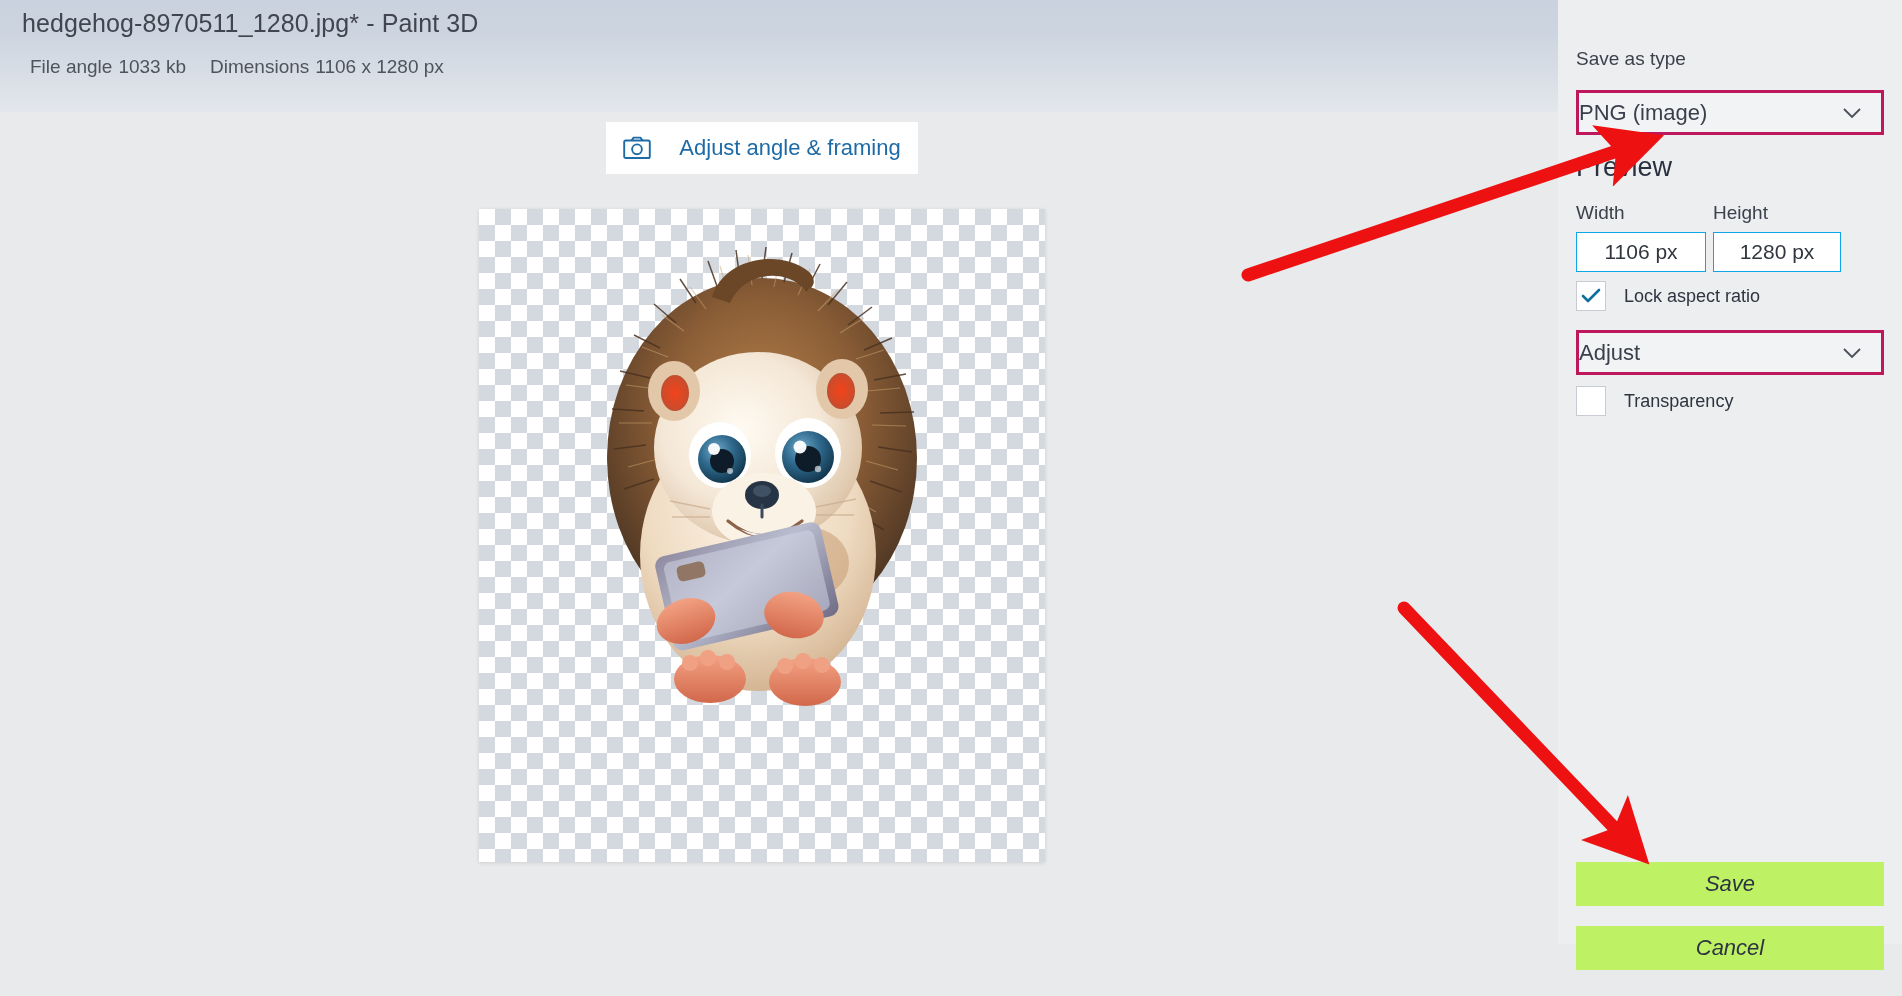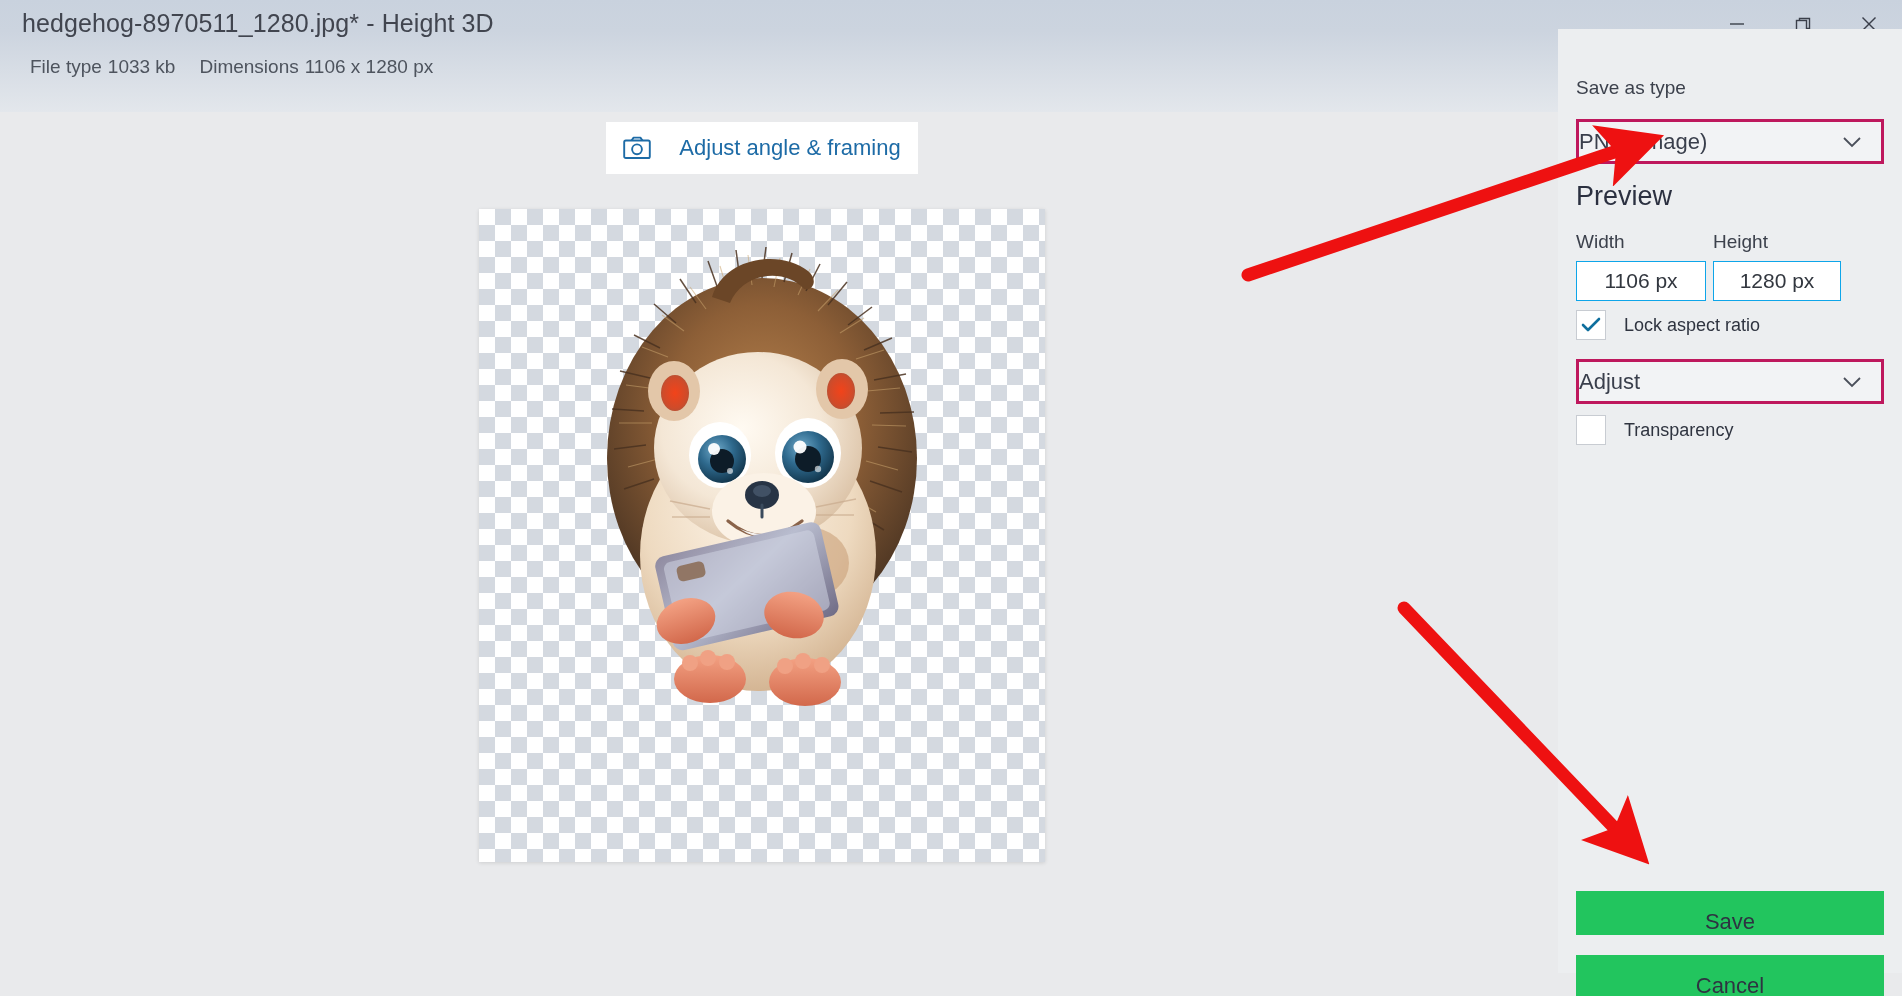--- a/index.html
+++ b/index.html
@@ -102,21 +102,20 @@
     height: 480px;
   }
 
   
   .sidebar {
     position: absolute;
     right: 0; top: 0;
     width: 344px;
     height: 944px;
     background: #eceef0;
-    margin-top: 29px;
   }
   .side-label {
     position: absolute;
     font-size: 19px;
     color: #3c414c;
     white-space: nowrap;
   }
   .side-heading {
     position: absolute;
     font-size: 27px;
@@ -172,49 +171,50 @@
     justify-content: center;
     flex: 0 0 auto;
   }
   .checkrow-label {
     font-size: 18px;
     color: #2f3440;
     white-space: nowrap;
   }
   .actionbtn {
     position: absolute;
-    background: #22c55e;
-    display: flex;
-    align-items: flex-end;
+    background: #bef264;
+    display: flex;
+    align-items: center;
     justify-content: center;
     cursor: pointer;
+    font-style: italic;
   }
   .actionbtn span {
     font-size: 22px;
     color: #2e3341;
   }
 
   
   .arrows {
     position: absolute;
     left: 0; top: 0;
     width: 1902px; height: 996px;
     pointer-events: none;
   }
 </style>
 </head>
 <body>
 
 <div id="app">
 
   <div class="titlebar">
-    <div class="titlebar-text">hedgehog-8970511_1280.jpg* - Height 3D</div>
+    <div class="titlebar-text">hedgehog-8970511_1280.jpg* - Paint 3D</div>
 
     <div class="fileinfo">
-      <span class="lbl">File type</span><span class="val">1033 kb</span><span class="lbl">Dimensions</span><span class="val">1106 x 1280 px</span>
+      <span class="lbl">File angle</span><span class="val">1033 kb</span><span class="lbl">Dimensions</span><span class="val">1106 x 1280 px</span>
     </div>
 
     <div class="wincontrols">
       <div class="winbtn">
         <svg width="22" height="22" viewBox="0 0 22 22">
           <line x1="4" y1="11" x2="18" y2="11" stroke="currentColor" stroke-width="1.4"></line>
         </svg>
       </div>
       <div class="winbtn">
         <svg width="22" height="22" viewBox="0 0 22 22">

